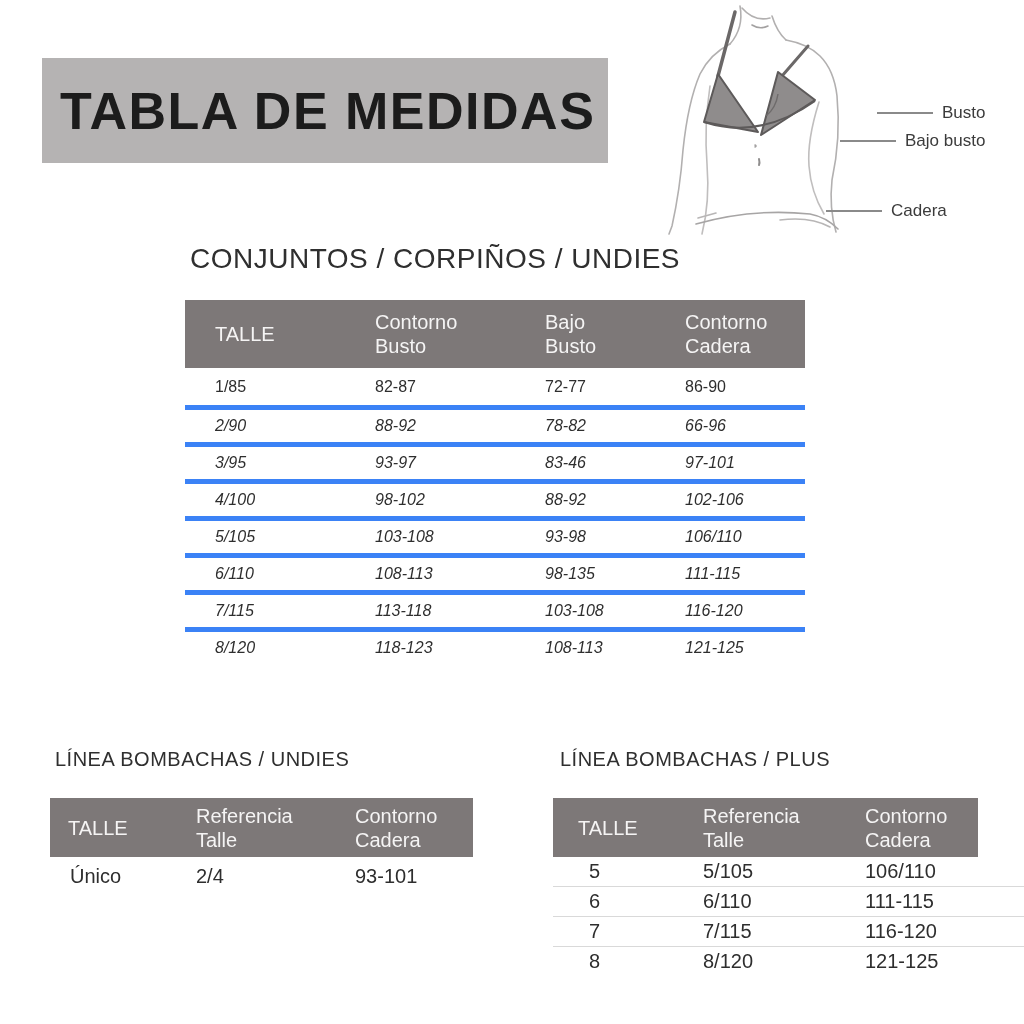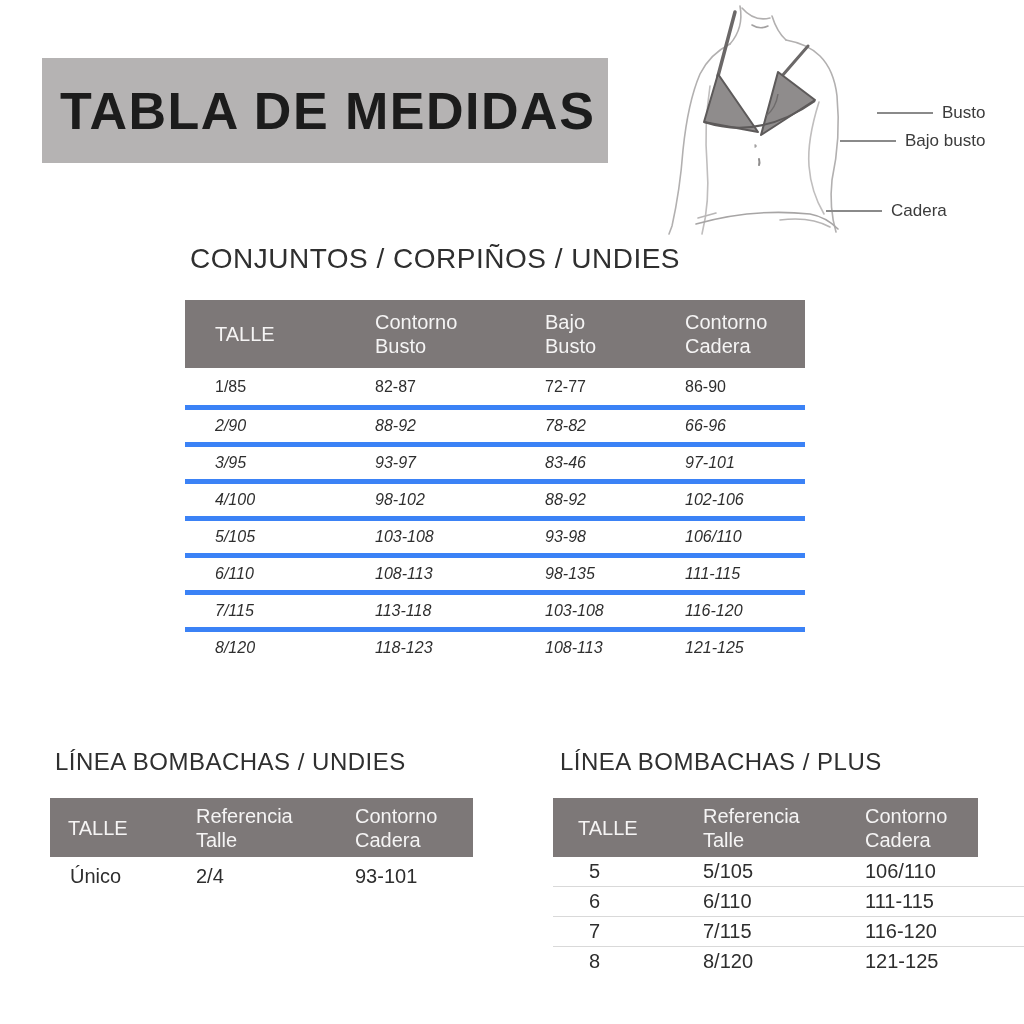--- a/index.html
+++ b/index.html
@@ -27,21 +27,21 @@
   .figure-wrap{left:658px;top:2px;width:366px;height:236px;}
   .fig-label-row{position:absolute;display:flex;align-items:center;gap:9px;height:18px;}
   .fig-label-line{width:56px;height:2px;background:#8a8a8a;}
   .fig-label-text{font-size:17px;color:#3b3b3b;white-space:nowrap;}
 
   
   .section-heading{
     margin:0;font-weight:400;color:#2f2f2f;letter-spacing:0.5px;white-space:nowrap;
   }
   .heading-main{left:190px;top:243px;font-size:28px;}
-  .heading-sub{font-size:24px;}
+  .heading-sub{font-size:20px;}
 
   
   .tbl-main{left:185px;top:300px;width:620px;}
   .tbl-main .thead{
     background:#7d7878;height:68px;
     display:grid;grid-template-columns:190px 170px 140px 120px;
     align-items:center;box-sizing:border-box;
   }
   .thead .hcell{color:#f5f4f4;font-size:20px;line-height:24px;}
   .tbl-main .hcell:first-child{padding-left:30px;}

